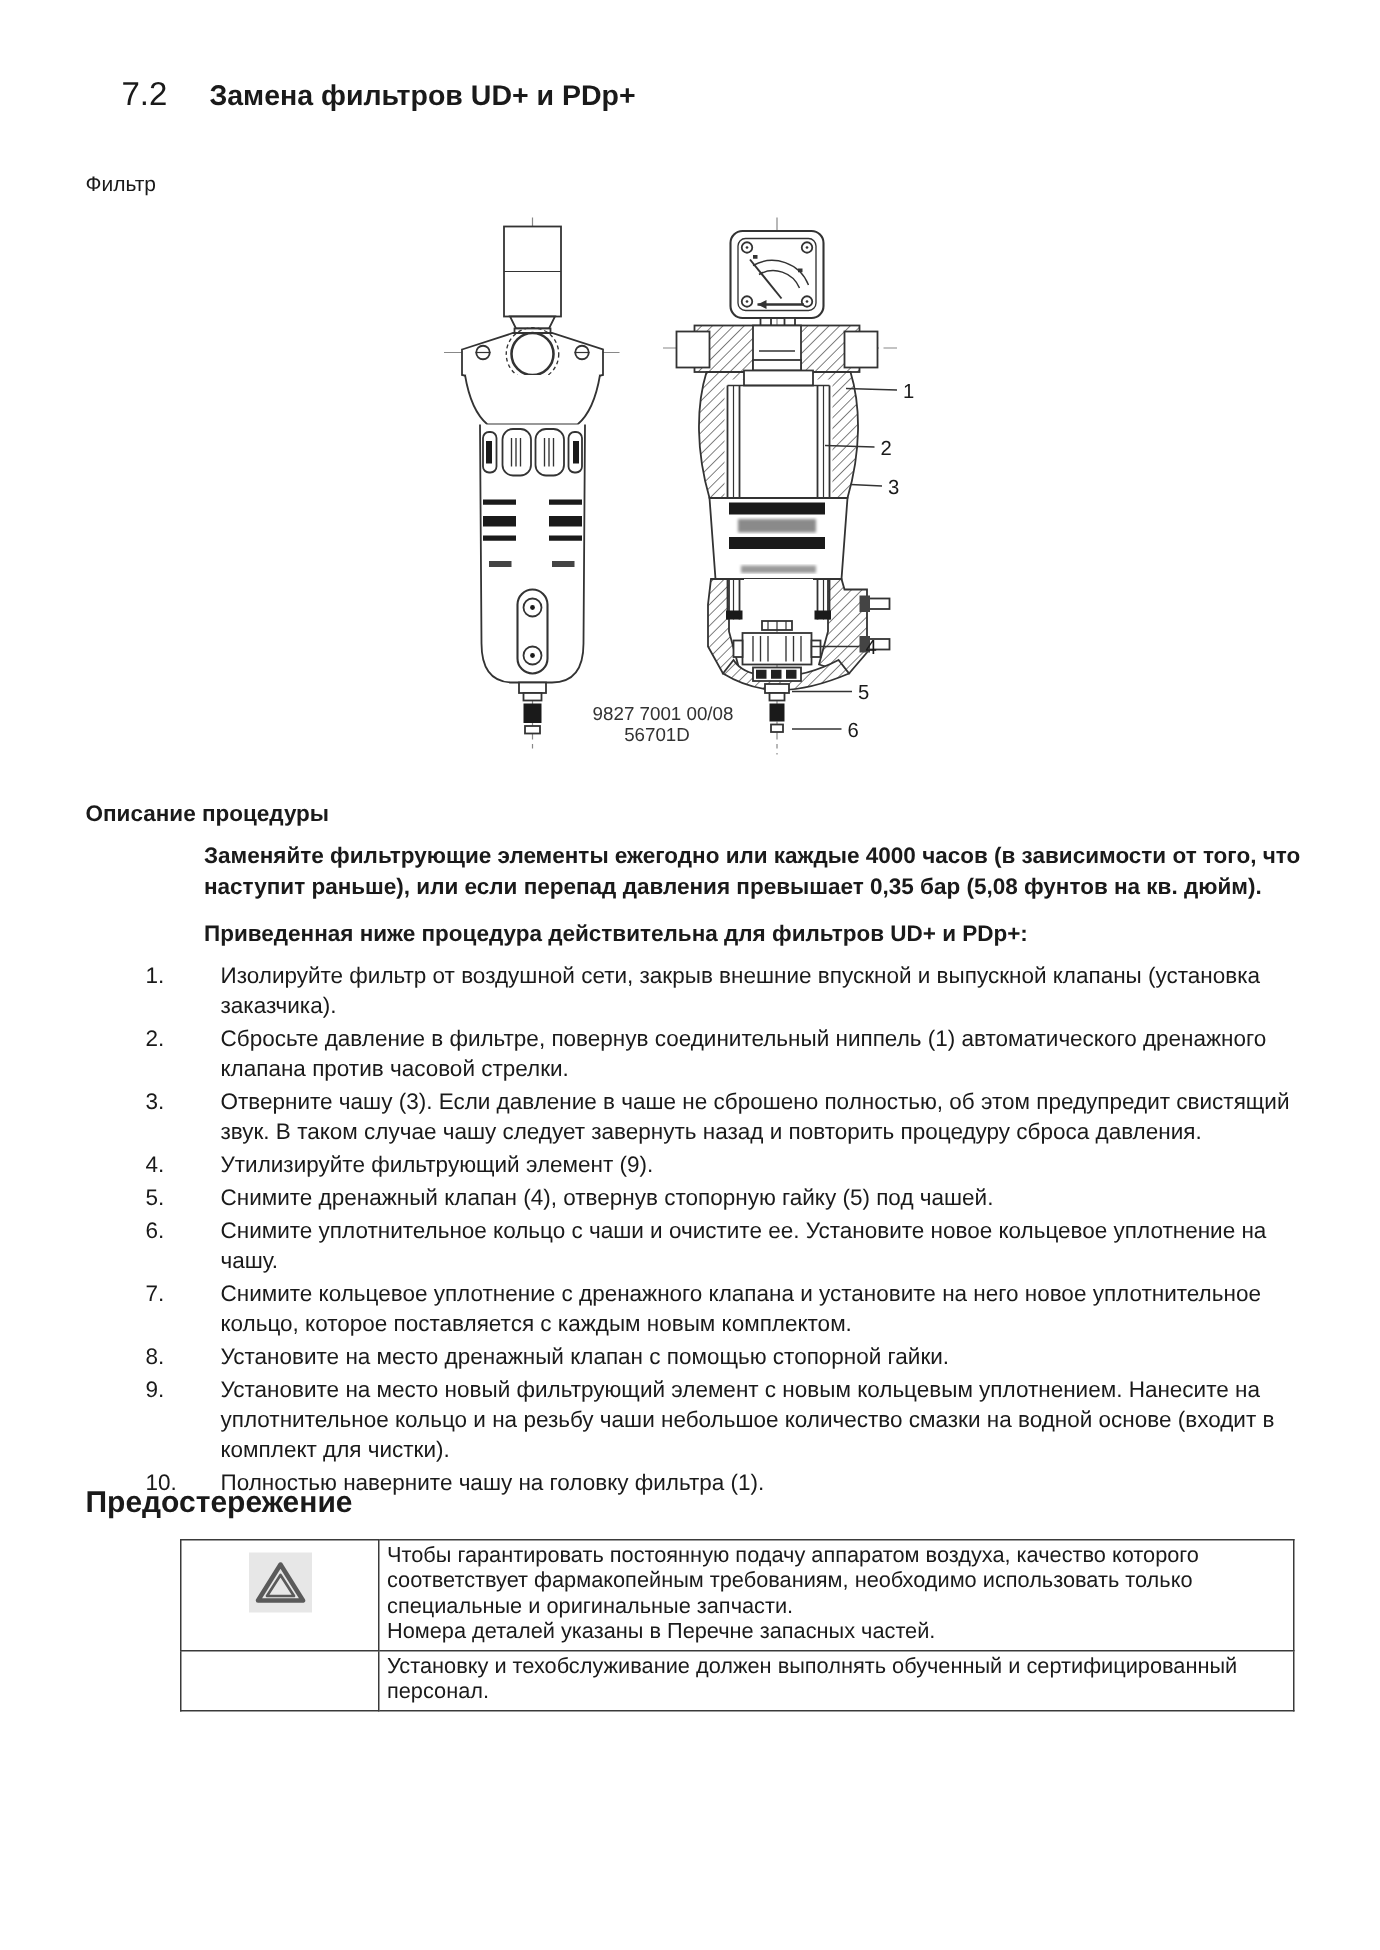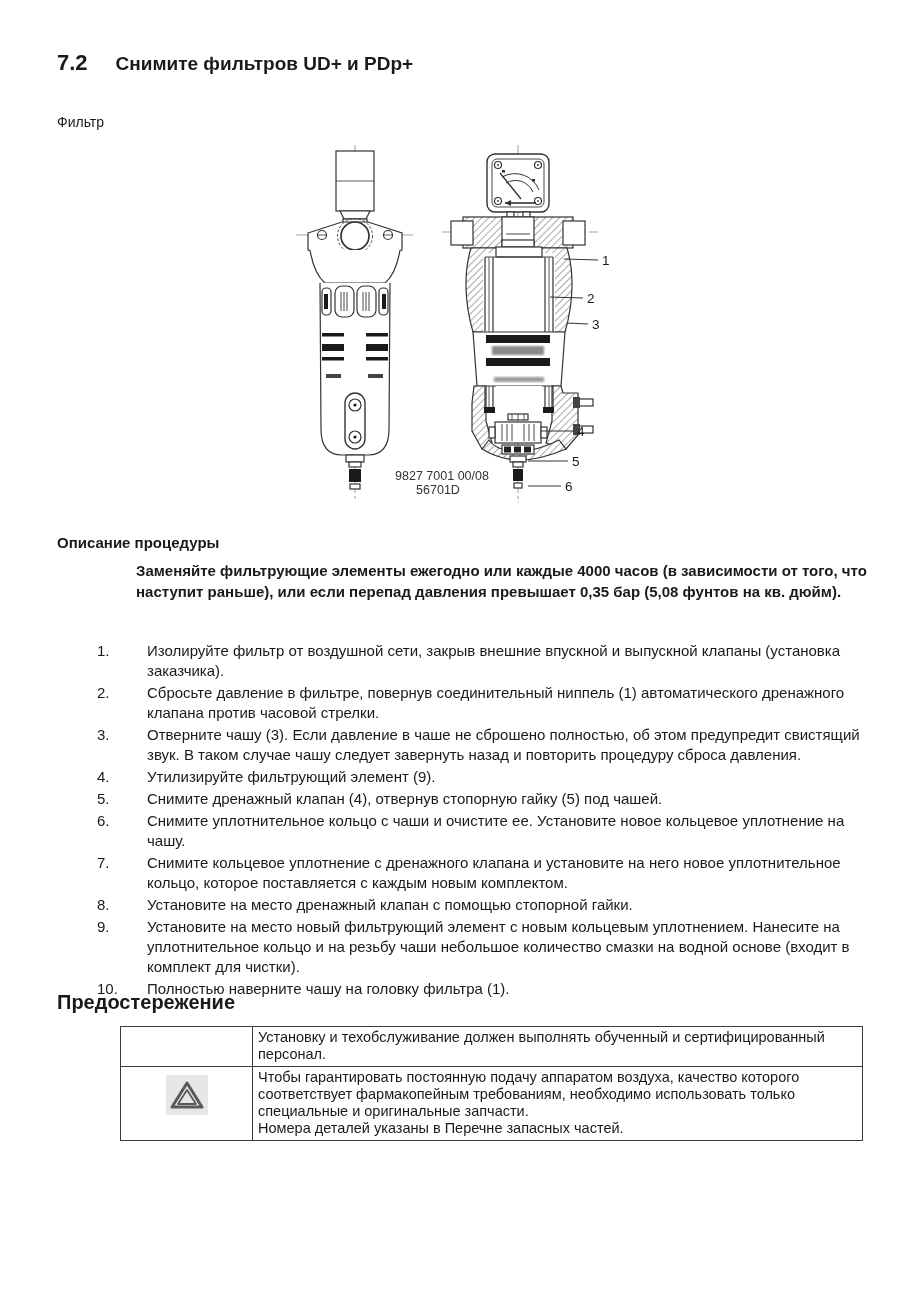--- a/index.html
+++ b/index.html
@@ -7,21 +7,21 @@
   body {
     width:920px; height:1300px;
     font-family:"Liberation Sans", sans-serif;
     color:#1a1a1a;
     position:relative;
     overflow:hidden;
   }
   .page { position:relative; width:920px; height:1300px; background:#fff; }
 
   .doc-title { position:absolute; top:50px; left:57px; display:flex; align-items:baseline; gap:28px; }
-  .sec-num  { font-size:22px; font-weight:bold; }
+  .sec-num  { font-size:22px; font-weight:normal;margin-left:24px; }
   .sec-text { font-size:19px; font-weight:bold; }
 
   .fig-label { position:absolute; top:114px; left:57px; font-size:14px; font-weight:normal; }
 
   .diagram { position:absolute; top:143px; left:280px; }
 
   .proc-heading { position:absolute; top:534px; left:57px; font-size:15px; font-weight:bold; }
 
   .intro { position:absolute; left:101px; width:737px; font-size:15px; font-weight:bold; line-height:21px;margin-left:35px; }
   .intro-1 { top:560px; }
@@ -47,21 +47,21 @@
     display:flex; align-items:center; justify-content:center;
   }
 </style>
 </head>
 <body>
 
 <div class="page">
 
   <div class="doc-title">
     <span class="sec-num">7.2</span>
-    <span class="sec-text">Снимите фильтров UD+ и PDp+</span>
+    <span class="sec-text">Замена фильтров UD+ и PDp+</span>
   </div>
 
   <div class="fig-label">Фильтр</div>
 
   <svg class="diagram" width="370" height="390" viewBox="0 0 370 390">
     <defs>
       <pattern id="hatch" width="5" height="5" patternUnits="userSpaceOnUse" patternTransform="rotate(45)">
         <rect width="5" height="5" fill="#ffffff"></rect>
         <line x1="0" y1="0" x2="0" y2="5" stroke="#555" stroke-width="1"></line>
       </pattern>
@@ -251,20 +251,21 @@
 
     <g font-size="12.5" fill="#333" font-family="Liberation Sans, sans-serif">
       <text x="162" y="337" text-anchor="middle">9827 7001 00/08</text>
       <text x="158" y="351" text-anchor="middle">56701D</text>
     </g>
   </svg>
 
   <div class="proc-heading">Описание процедуры</div>
 
   <p class="intro intro-1">Заменяйте фильтрующие элементы ежегодно или каждые 4000 часов (в зависимости от того, что наступит раньше), или если перепад давления превышает 0,35 бар (5,08 фунтов на кв. дюйм).</p>
+  <p class="intro intro-2">Приведенная ниже процедура действительна для фильтров UD+ и PDp+:</p>
 
   <ol class="steps" id="steps-list">
       <li>
         <span class="step-num">1.</span>
         <span class="step-text">Изолируйте фильтр от воздушной сети, закрыв внешние впускной и выпускной клапаны (установка заказчика).</span>
       </li>
       <li>
         <span class="step-num">2.</span>
         <span class="step-text">Сбросьте давление в фильтре, повернув соединительный ниппель (1) автоматического дренажного клапана против часовой стрелки.</span>
       </li>
@@ -300,33 +301,33 @@
         <span class="step-num">10.</span>
         <span class="step-text">Полностью наверните чашу на головку фильтра (1).</span>
       </li>
     </ol>
 
   <div class="warn-heading">Предостережение</div>
 
   <table class="warn-table">
     <tbody>
         <tr>
-      <td class="icon-cell"></td>
-      <td class="text-cell">Установку и техобслуживание должен выполнять обученный и сертифицированный персонал.</td>
-    </tr>
-    <tr>
       <td class="icon-cell">
         <div class="warn-icon-box">
           <svg width="34" height="30" viewBox="0 0 34 30">
             <polygon points="17,3 32,27 2,27" fill="none" stroke="#5a5a5a" stroke-width="3" stroke-linejoin="round"></polygon>
             <polygon points="17,10 26,24 8,24" fill="none" stroke="#5a5a5a" stroke-width="1.8" stroke-linejoin="round"></polygon>
           </svg>
         </div>
       </td>
       <td class="text-cell">
         <div>Чтобы гарантировать постоянную подачу аппаратом воздуха, качество которого соответствует фармакопейным требованиям, необходимо использовать только специальные и оригинальные запчасти.</div>
         <div>Номера деталей указаны в Перечне запасных частей.</div>
       </td>
     </tr>
+    <tr>
+      <td class="icon-cell"></td>
+      <td class="text-cell">Установку и техобслуживание должен выполнять обученный и сертифицированный персонал.</td>
+    </tr>
   </tbody>
     </table>
 
 </div>
 
 </body></html>

